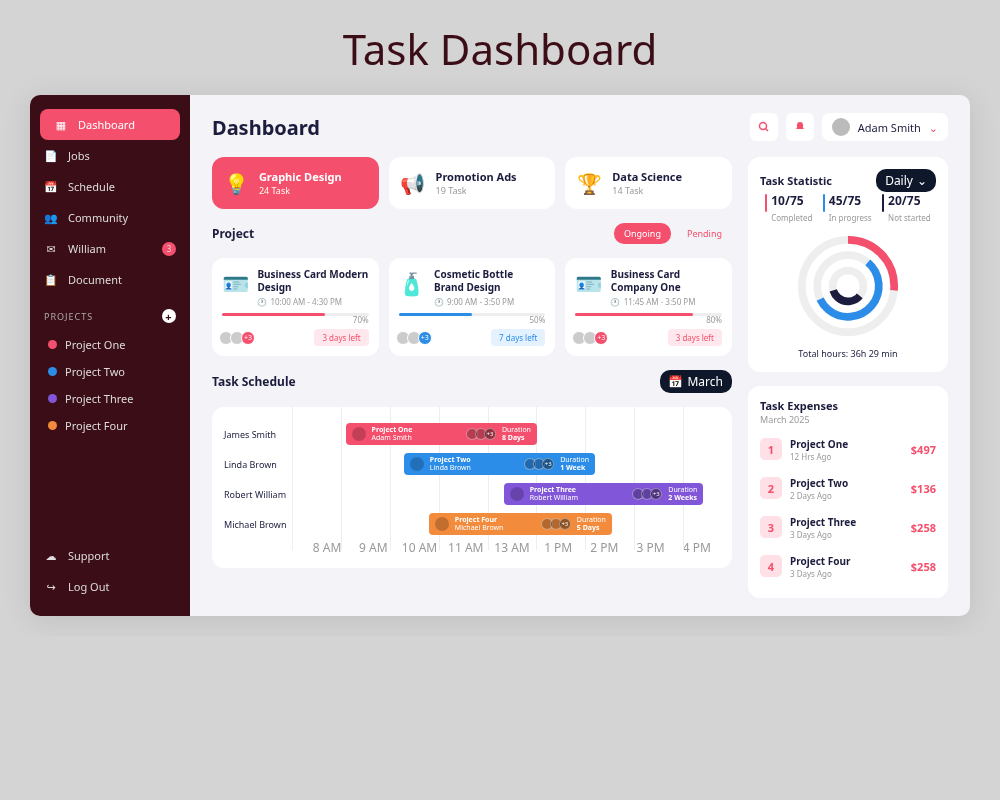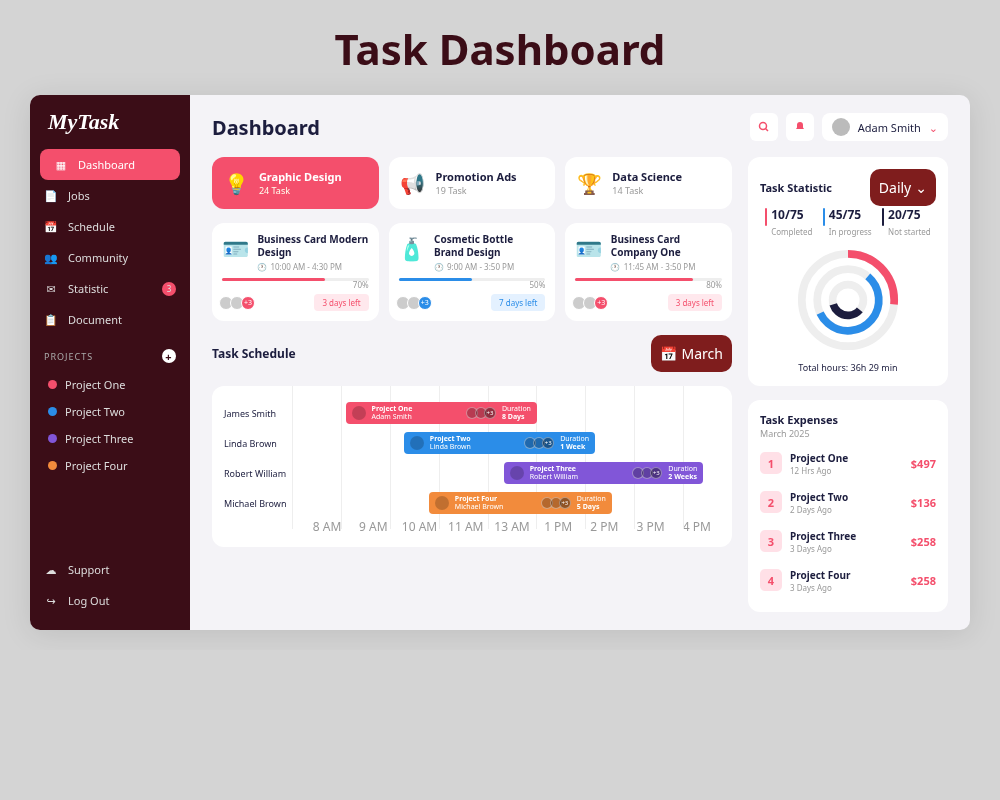--- a/index.html
+++ b/index.html
@@ -1,17 +1,17 @@
 <!DOCTYPE html>
 <html><head>
 <meta charset="utf-8">
 <style>
 *{margin:0;padding:0;box-sizing:border-box;font-family:system-ui,-apple-system,sans-serif}
 body{background:#d4d4d4;display:flex;flex-direction:column;align-items:center;padding:20px 0}
-.title{color:#3b0d17;font-size:42px;font-weight:700;margin-bottom:18px}
+.title{color:#3b0d17;font-size:42px;font-weight:400;margin-bottom:18px}
 .app{width:940px;background:#f4f3f7;border-radius:10px;display:flex;overflow:hidden;box-shadow:0 4px 30px rgba(0,0,0,.1)}
 .sidebar{width:160px;background:#3b0d17;color:#fff;padding:14px 0;display:flex;flex-direction:column}
 .logo{font-family:cursive;font-size:22px;font-weight:700;padding:0 18px 14px;font-style:italic}
 .nav-item{display:flex;align-items:center;gap:10px;padding:8px 14px;font-size:11px;cursor:pointer;color:#ddd}
 .nav-item.active{background:#f44f6c;border-radius:8px;margin:0 10px;color:#fff}
 .nav-item .ico{width:14px;display:inline-flex;justify-content:center}
 .badge{background:#f44f6c;border-radius:50%;width:14px;height:14px;display:inline-flex;align-items:center;justify-content:center;font-size:8px;margin-left:auto}
 .proj-hdr{display:flex;align-items:center;justify-content:space-between;padding:14px 14px 8px;font-size:9px;color:#aaa;letter-spacing:1px}
 .proj-hdr .plus{background:#fff;color:#3b0d17;border-radius:50%;width:14px;height:14px;display:inline-flex;align-items:center;justify-content:center;font-size:11px;font-weight:700}
 .proj-item{display:flex;align-items:center;gap:8px;padding:6px 18px;font-size:11px;color:#ddd;cursor:pointer}
@@ -53,21 +53,21 @@
 .avatars{display:flex}
 .avatars .a{width:14px;height:14px;border-radius:50%;background:#ccc;margin-left:-3px;border:1px solid #fff}
 .avatars .more{background:#f44f6c;color:#fff;font-size:7px;display:inline-flex;align-items:center;justify-content:center}
 .proj-card:nth-child(2) .avatars .more{background:#2b8de8}
 .days-left{background:#ffe8ed;color:#f44f6c;font-size:8px;padding:3px 8px;border-radius:4px}
 .proj-card:nth-child(2) .days-left{background:#e4f1ff;color:#2b8de8}
 .pct{font-size:8px;color:#999;text-align:right;margin-top:-8px;margin-bottom:4px}
 .panel{background:#fff;border-radius:12px;padding:12px}
 .panel-hdr{display:flex;justify-content:space-between;align-items:center;margin-bottom:0}
 .panel-title{font-size:11px;font-weight:700;color:#1c1d3e}
-.pill-btn{background:#7f1d1d;color:#fff;font-size:14px;padding:9px 9px;border-radius:10px;cursor:pointer;display:inline-flex;align-items:center;gap:4px}
+.pill-btn{background:#0f172a;color:#fff;font-size:12px;padding:3px 9px;border-radius:10px;cursor:pointer;display:inline-flex;align-items:center;gap:4px}
 .stats-row{display:flex;justify-content:space-around;margin-bottom:8px}
 .stat{font-size:8px;color:#999}
 .stat .n{font-size:12px;font-weight:700;color:#1c1d3e}
 .stat-bar{width:2px;height:18px;border-radius:1px;display:inline-block;vertical-align:middle;margin-right:4px}
 .donut-wrap{display:flex;justify-content:center;margin:6px 0}
 .total-hrs{text-align:center;font-size:9px;color:#1c1d3e;margin-top:4px}
 .exp-row{display:flex;align-items:center;gap:8px;padding:7px 0}
 .rank{width:22px;height:22px;background:#ffe0e7;color:#f44f6c;border-radius:5px;display:inline-flex;align-items:center;justify-content:center;font-size:11px;font-weight:700}
 .exp-name{font-size:10px;font-weight:700;color:#1c1d3e}
 .exp-time{font-size:8px;color:#999}
@@ -89,41 +89,40 @@
 .gantt-grid div{flex:1;border-left:1px solid #eee}
 .gantt-area{position:relative}
 </style>
 </head>
 <body>
 
 <div class="title">Task Dashboard</div>
 
 <div class="app">
   <div class="sidebar">
-    <div class="logo">MyTask</div>
     <div id="nav">
         <div class="nav-item active">
           <span class="ico">▦</span>
           <span>Dashboard</span>
         </div>
         <div class="nav-item">
           <span class="ico">📄</span>
           <span>Jobs</span>
         </div>
         <div class="nav-item">
           <span class="ico">📅</span>
           <span>Schedule</span>
         </div>
         <div class="nav-item">
           <span class="ico">👥</span>
           <span>Community</span>
         </div>
         <div class="nav-item">
           <span class="ico">✉</span>
-          <span>Statistic</span>
+          <span>William</span>
           <span class="badge">3</span>
         </div>
         <div class="nav-item">
           <span class="ico">📋</span>
           <span>Document</span>
         </div>
       </div>
     <div class="proj-hdr">
       <span>PROJECTS</span>
       <span class="plus">+</span>
@@ -200,20 +199,27 @@
             </div>
             <div class="cat-card">
               <span class="cat-ico">🏆</span>
               <div>
                 <div class="cat-t">Data Science</div>
                 <div class="cat-s">14 Task</div>
               </div>
             </div>
           </div>
 
+        <div class="sect-hdr">
+          <div class="sect-title">Project</div>
+          <div class="tabs" id="projtabs">
+              <span class="tab active">Ongoing</span>
+              <span class="tab">Pending</span>
+            </div>
+        </div>
         <div class="proj-row" id="projcards">
             <div class="proj-card">
               <div class="proj-top">
                 <span class="proj-ico" style="color:#f44f6c">🪪</span>
                 <div>
                   <div class="proj-name">Business Card Modern Design</div>
                   <div class="proj-time"><span style="color:#f44f6c">🕐</span>10:00 AM - 4:30 PM</div>
                 </div>
               </div>
               <div class="bar">

